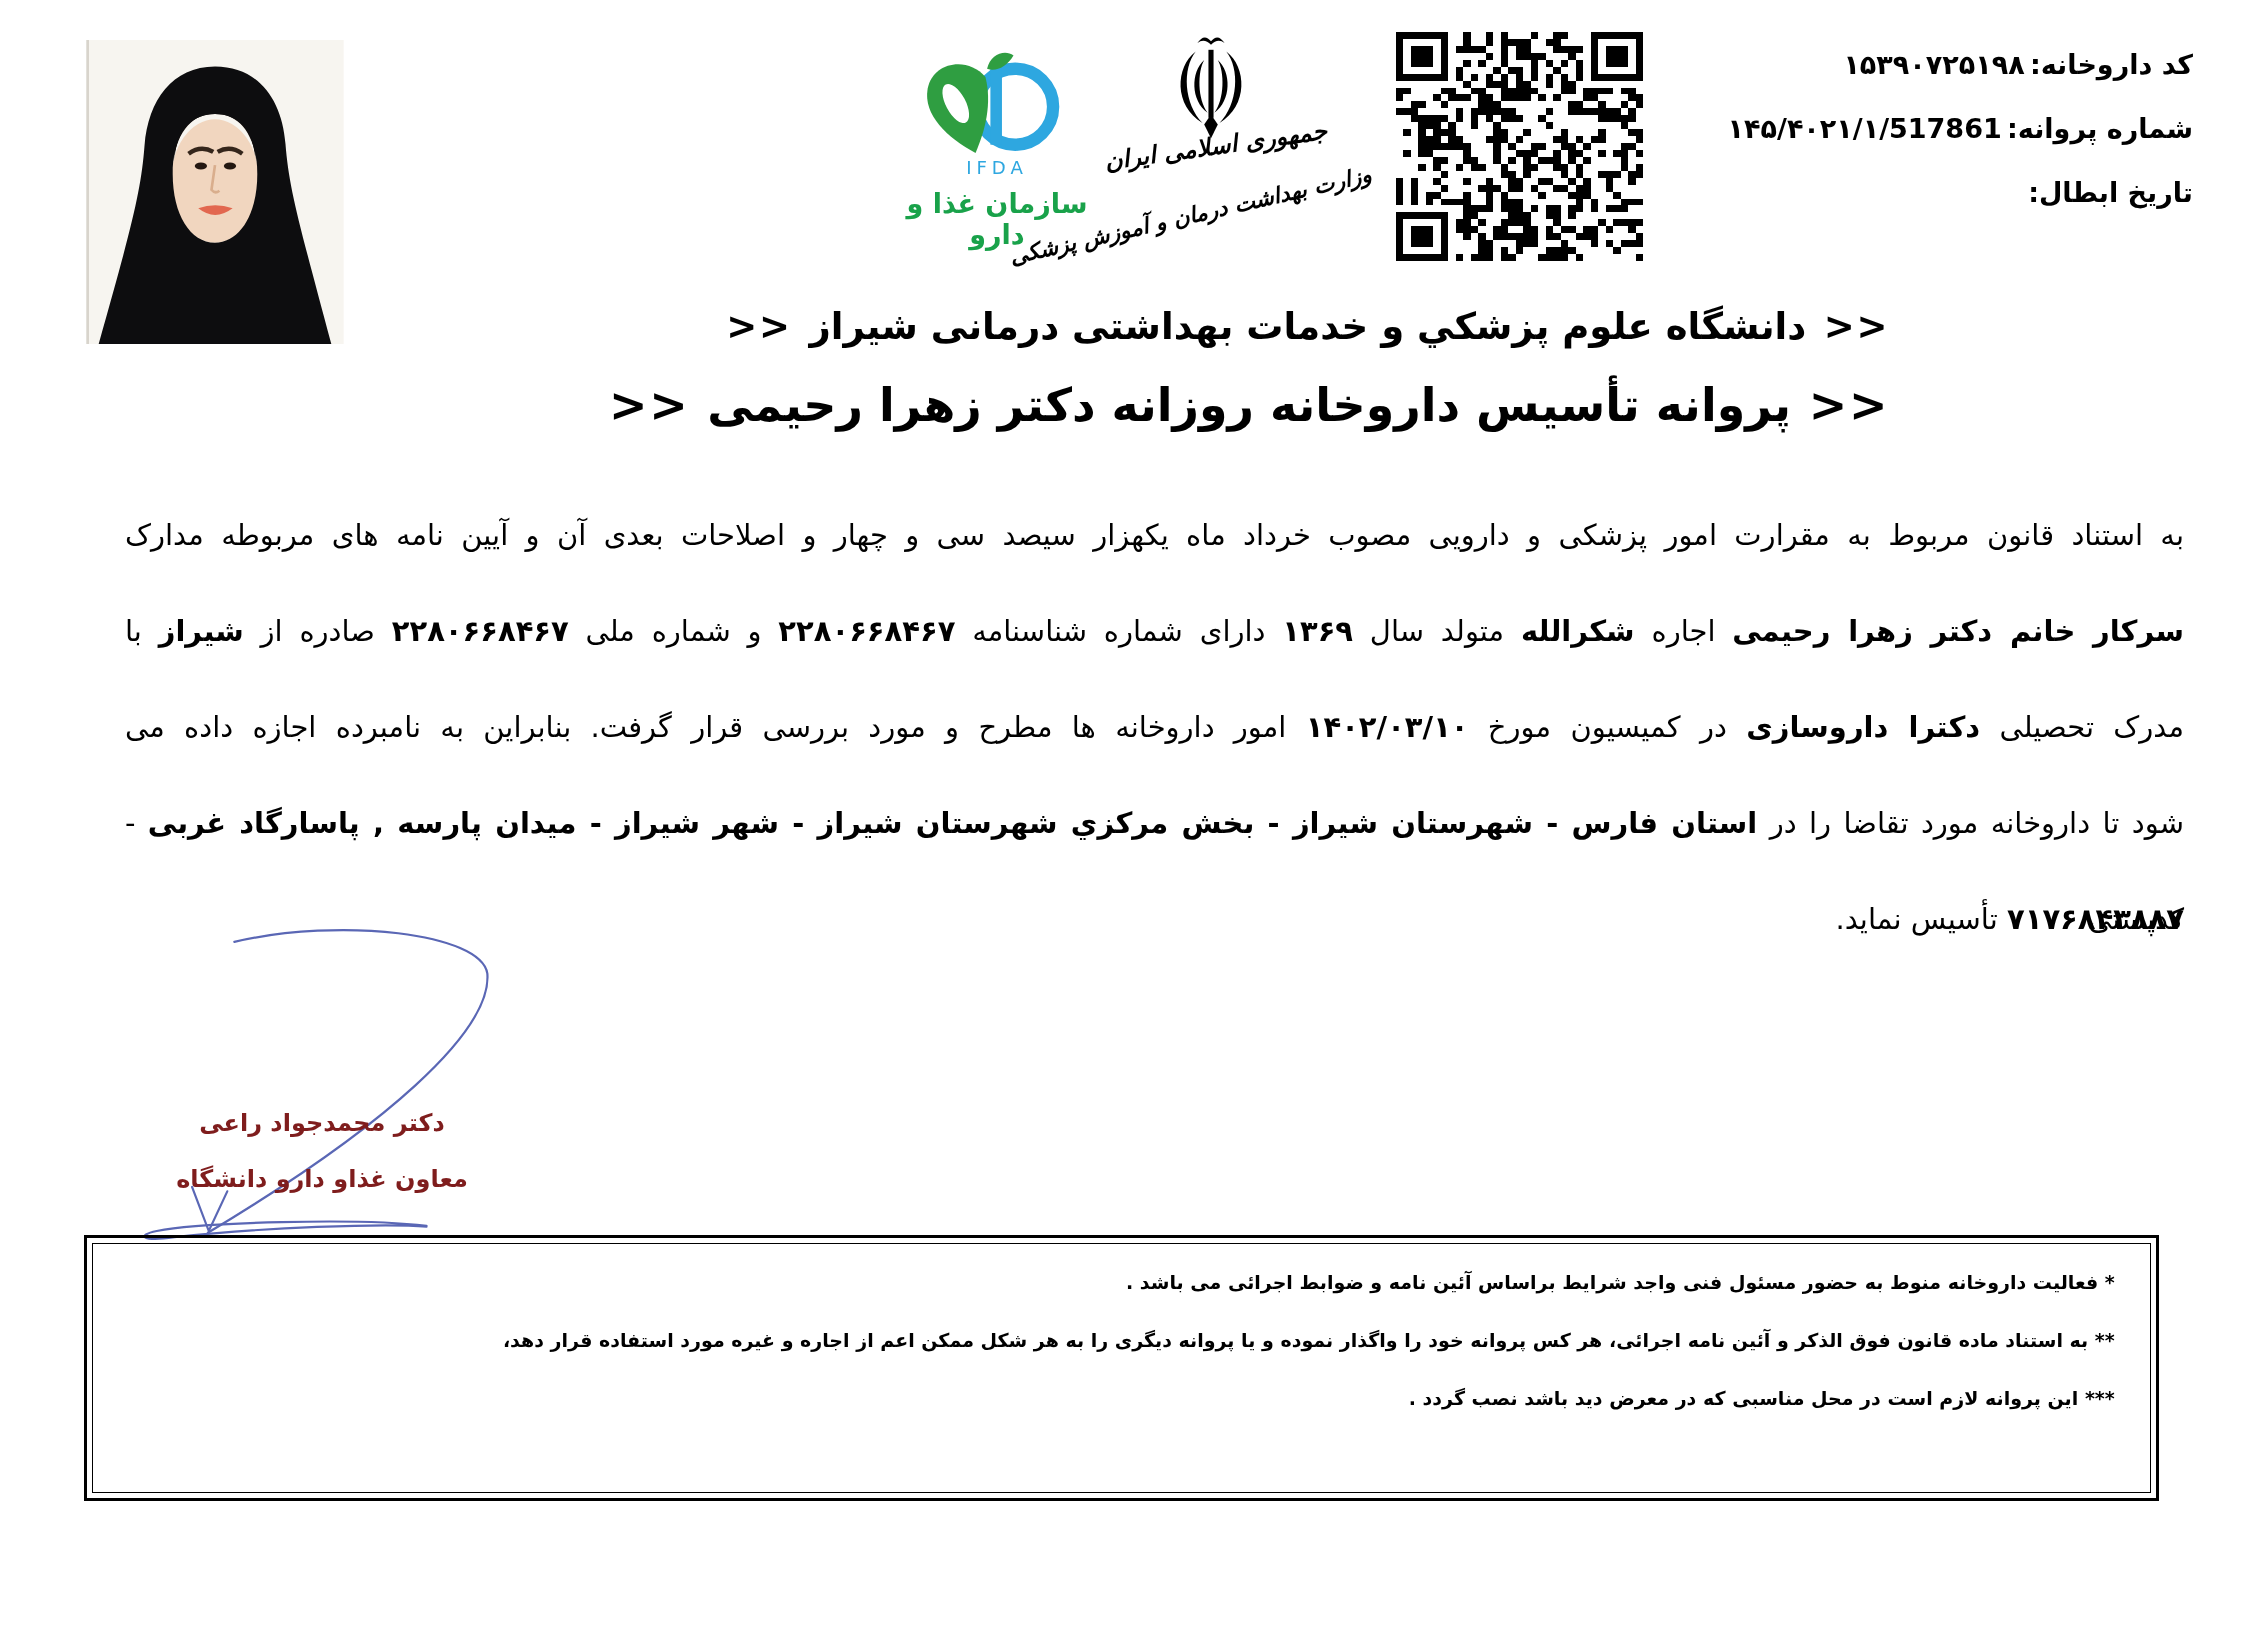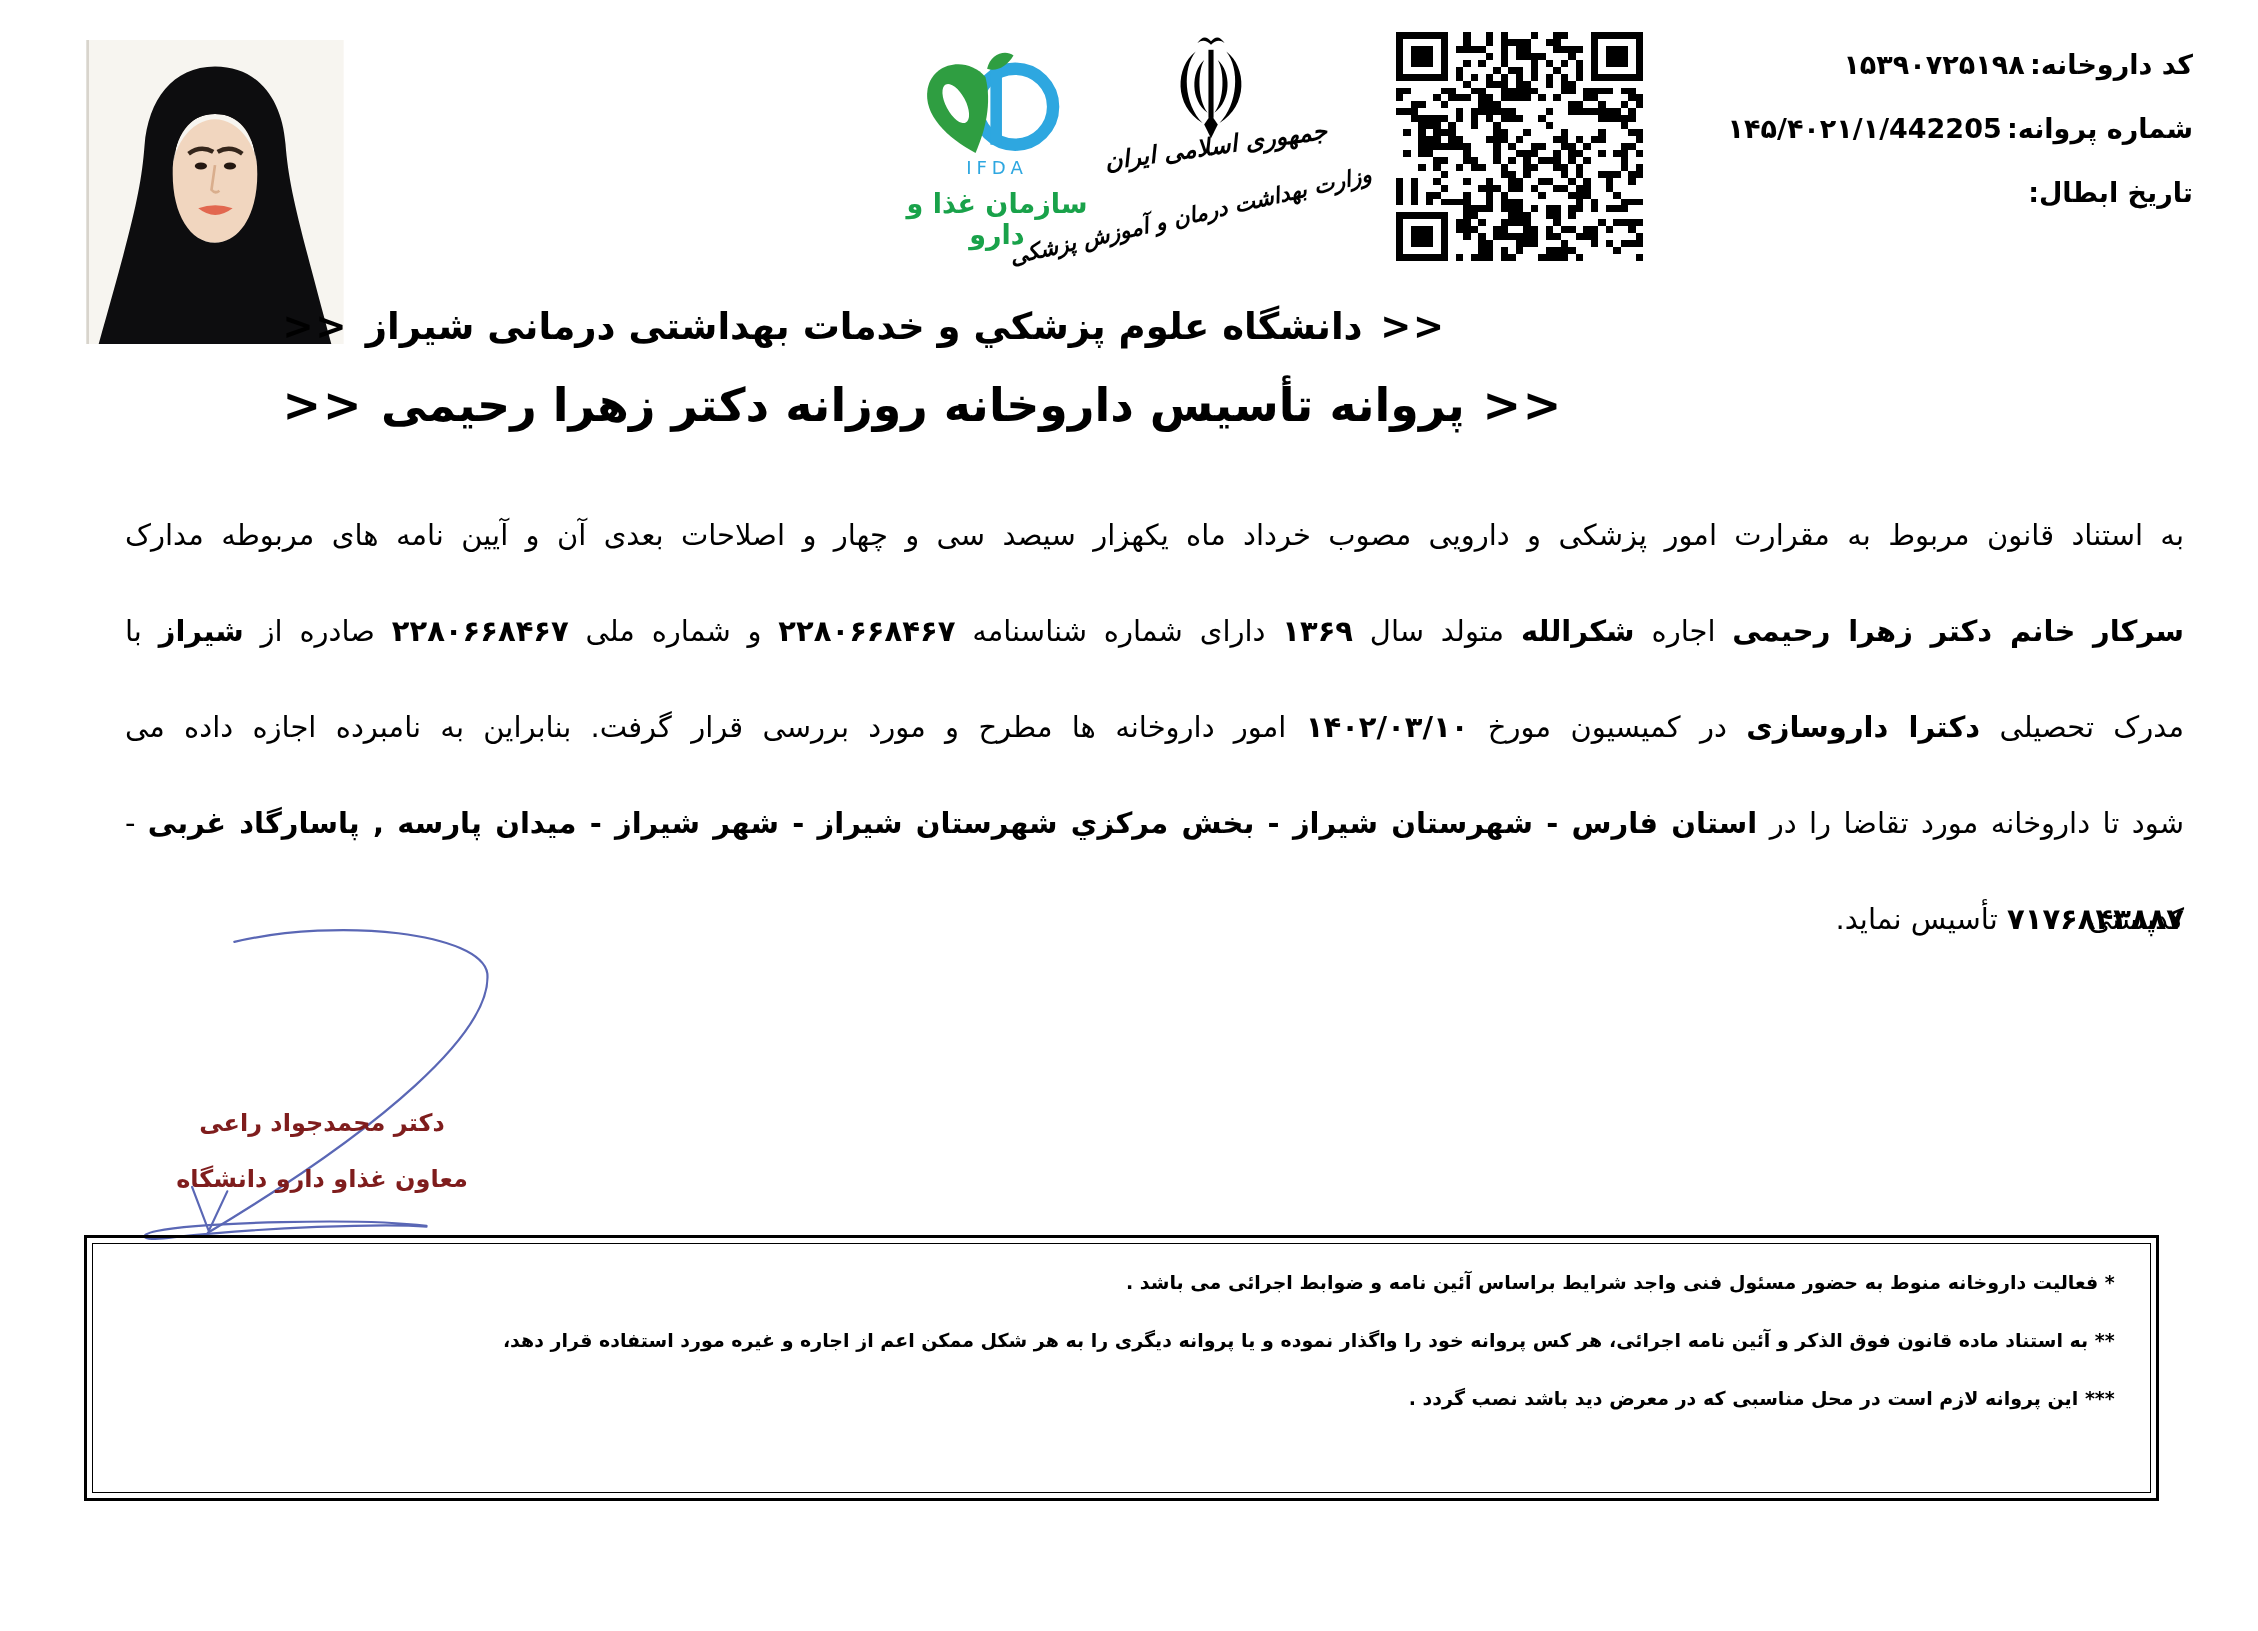--- a/index.html
+++ b/index.html
@@ -31,21 +31,21 @@
   
   .qr { left:1396px; top:32px; width:247px; height:229px; }
   .qr svg { width:100%; height:100%; shape-rendering:crispEdges; display:block; }
 
   
   .hdr-fields { left:1667px; top:33px; width:526px; direction:rtl; }
   .hdr-line { height:64px; line-height:64px; font-size:27px; font-weight:bold; white-space:nowrap; text-align:right; }
   .hdr-line .val { margin-right:5.3px; }
 
   
-  .title { left:265px; width:1659px; text-align:left; font-weight:bold; direction:rtl; white-space:nowrap; }
+  .title { left:248px; width:1659px; text-align:right; font-weight:bold; direction:rtl; white-space:nowrap; }
   .title1 { top:291px; height:72px; line-height:72px; font-size:37px; }
   .title2 { top:365px; height:81px; line-height:81px; font-size:46px; }
   .chev { direction:ltr; unicode-bidi:isolate; display:inline-block; margin:0 17.6px; letter-spacing:1.8px; }
 
   
   .body-par { left:81px; top:487px; width:2103px; direction:rtl; font-size:29px; }
   .body-line { height:96px; line-height:96px; text-align:justify; text-align-last:justify;margin-left:44px; }
   .body-line.last { text-align-last:right; }
   .b { font-weight:bold; }
 
@@ -618,21 +618,21 @@
       <rect x="20" y="32" width="1" height="1" fill="#000"></rect>
       <rect x="21" y="32" width="1" height="1" fill="#000"></rect>
       <rect x="22" y="32" width="1" height="1" fill="#000"></rect>
       <rect x="24" y="32" width="1" height="1" fill="#000"></rect>
       <rect x="32" y="32" width="1" height="1" fill="#000"></rect>
     </svg>
 </div>
 
 <div class="abs hdr-fields" id="hdr-fields">
     <div class="hdr-line"><span>کد داروخانه:</span><span class="val">۱۵۳۹۰۷۲۵۱۹۸</span></div>
-    <div class="hdr-line"><span>شماره پروانه:</span><span class="val">۱۴۵/۴۰۲۱/۱/442205</span></div>
+    <div class="hdr-line"><span>شماره پروانه:</span><span class="val">۱۴۵/۴۰۲۱/۱/517861</span></div>
     <div class="hdr-line"><span>تاریخ ابطال:</span><span class="val"></span></div>
   </div>
 
 <div class="abs title title1">
   <span class="chev">&gt;&gt;</span><span>دانشگاه علوم پزشكي و خدمات بهداشتی درمانی شیراز</span><span class="chev">&gt;&gt;</span>
 </div>
 <div class="abs title title2">
   <span class="chev">&gt;&gt;</span><span>پروانه تأسیس داروخانه روزانه دکتر زهرا رحیمی</span><span class="chev">&gt;&gt;</span>
 </div>
 

